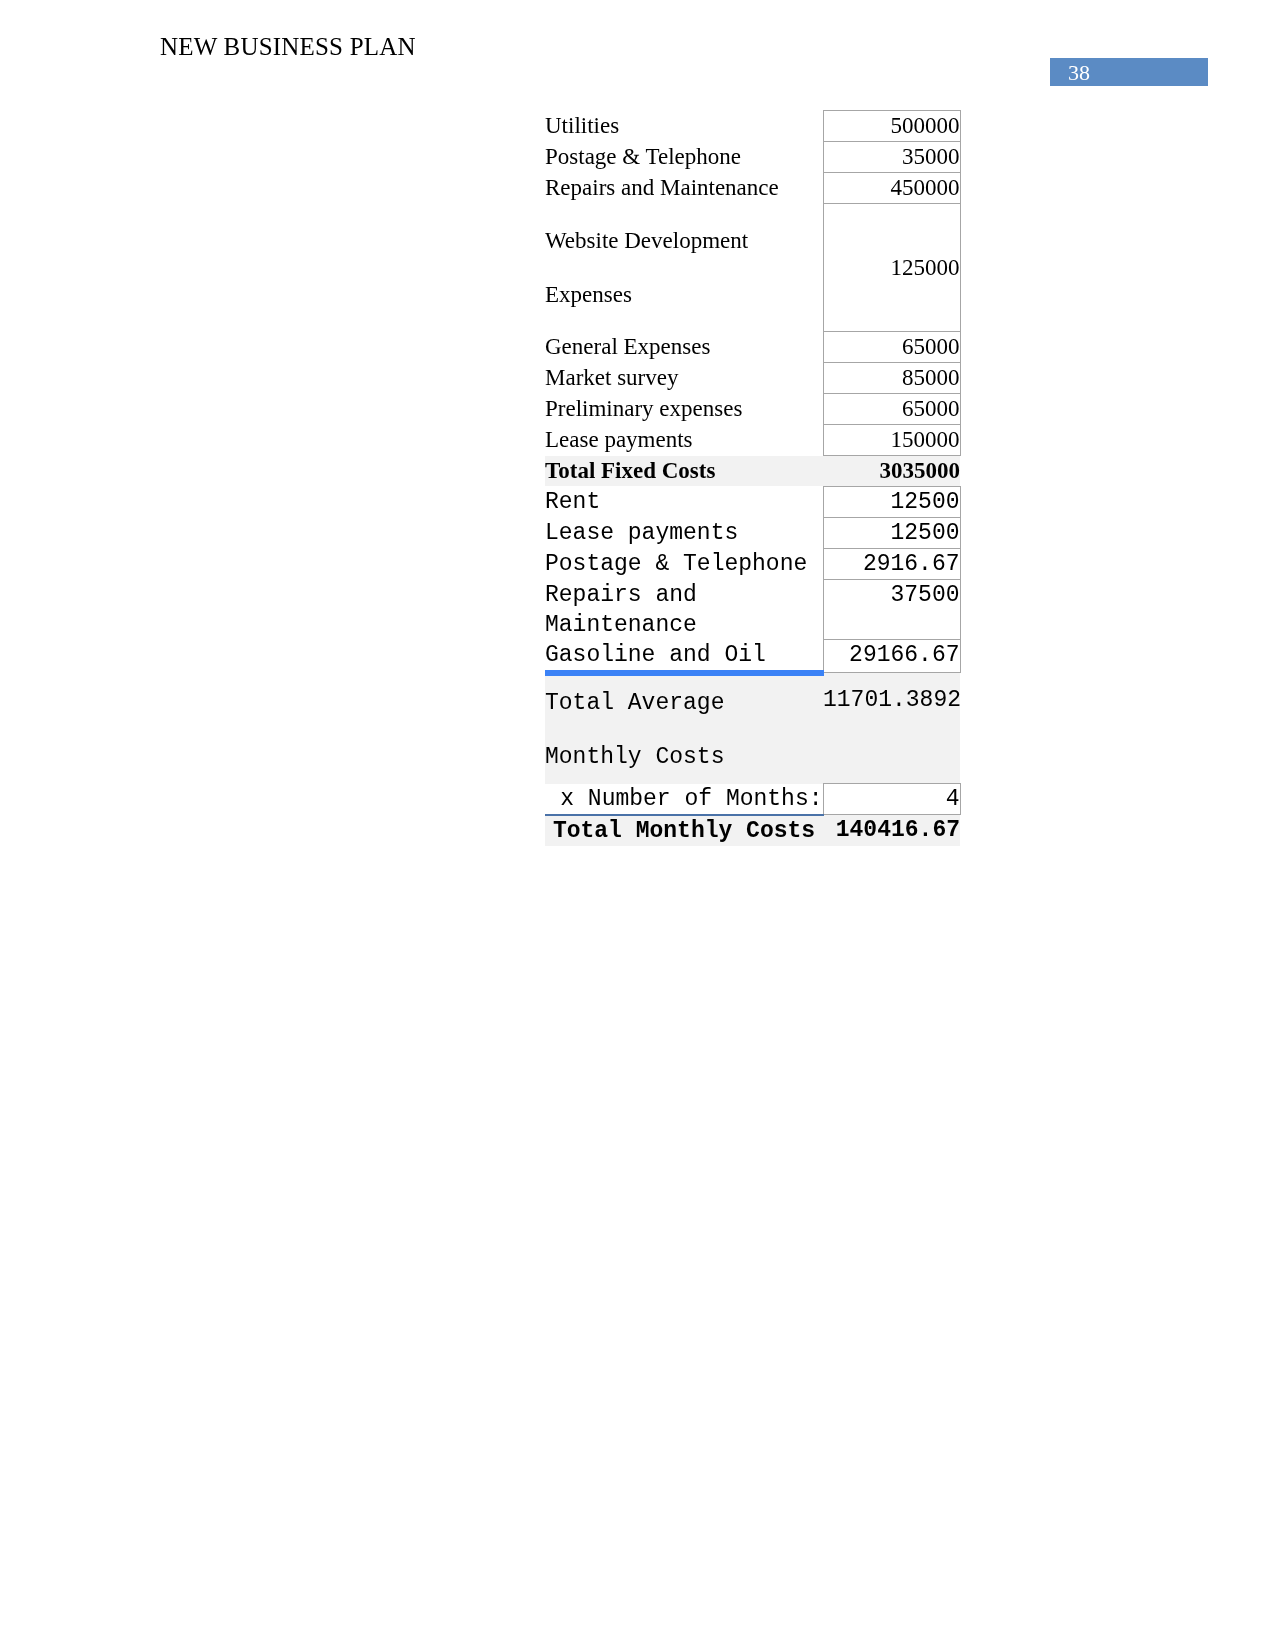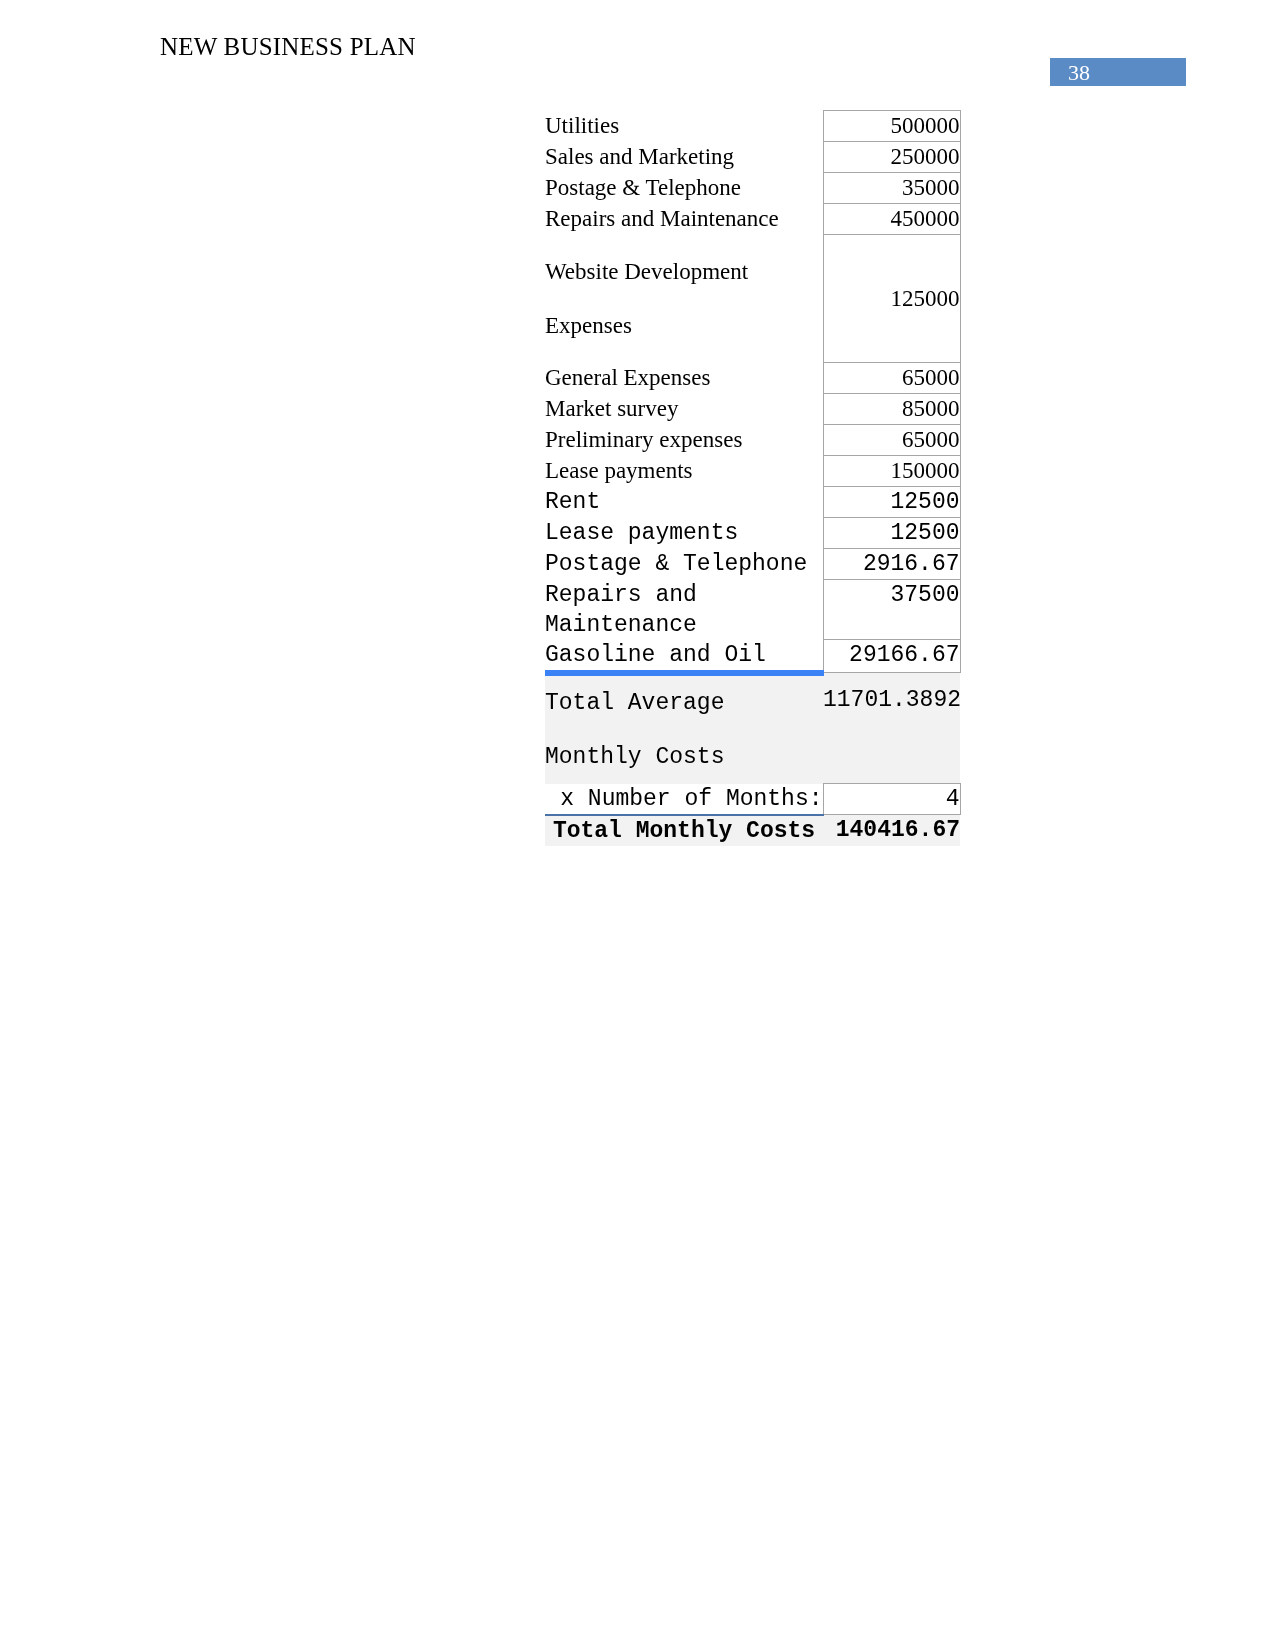--- a/index.html
+++ b/index.html
@@ -30,21 +30,21 @@
     top: 32px;
     font-size: 25px;
     line-height: 30px;
     letter-spacing: 0.2px;
     white-space: nowrap;
   }
   .page-badge {
     position: absolute;
     left: 1050px;
     top: 58px;
-    width: 136px;
+    width: 158px;
     height: 28px;
     background: #5B8BC4;
   }
   .page-badge-number {
     position: absolute;
     left: 18px;
     top: 2px;
     font-size: 22px;
     line-height: 26px;
     color: #ffffff;
@@ -216,24 +216,20 @@
     <colgroup>
       <col class="col-label">
       <col class="col-value">
     </colgroup>
     <tbody>
       <tr>
         <td class="t1-label">Utilities</td>
         <td class="t1-value">500000</td>
       </tr>
       <tr>
-        <td class="t1-label">Sales and Marketing</td>
-        <td class="t1-value">250000</td>
-      </tr>
-      <tr>
         <td class="t1-label">Postage &amp; Telephone</td>
         <td class="t1-value">35000</td>
       </tr>
       <tr>
         <td class="t1-label">Repairs and Maintenance</td>
         <td class="t1-value">450000</td>
       </tr>
       <tr>
         <td class="t1-label wrap">Website Development Expenses</td>
         <td class="t1-value">125000</td>
@@ -246,20 +242,24 @@
         <td class="t1-label">Market survey</td>
         <td class="t1-value">85000</td>
       </tr>
       <tr>
         <td class="t1-label">Preliminary  expenses</td>
         <td class="t1-value">65000</td>
       </tr>
       <tr>
         <td class="t1-label">Lease payments</td>
         <td class="t1-value">150000</td>
+      </tr>
+      <tr>
+        <td class="t1-total-label">Total Fixed Costs</td>
+        <td class="t1-total-value">3035000</td>
       </tr>
     </tbody>
   </table>
 
 
   <table class="fin-table table-monthly-costs">
     <colgroup>
       <col class="col-label">
       <col class="col-value">
     </colgroup>

